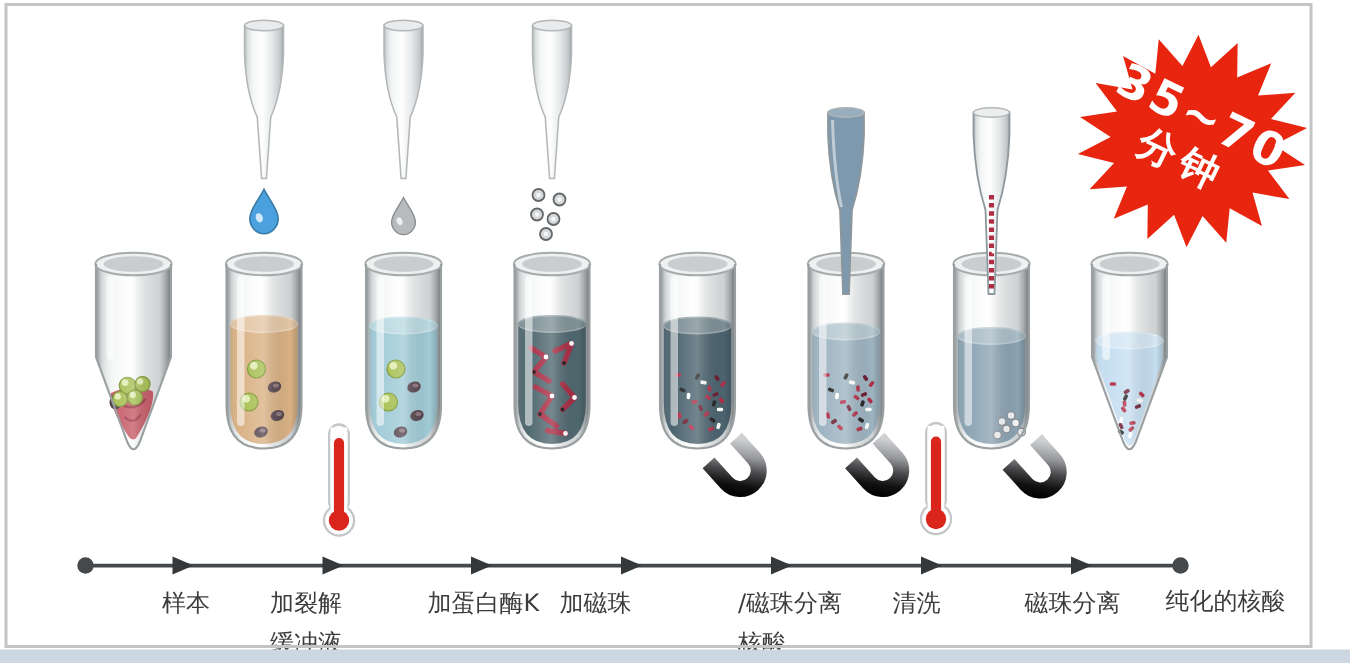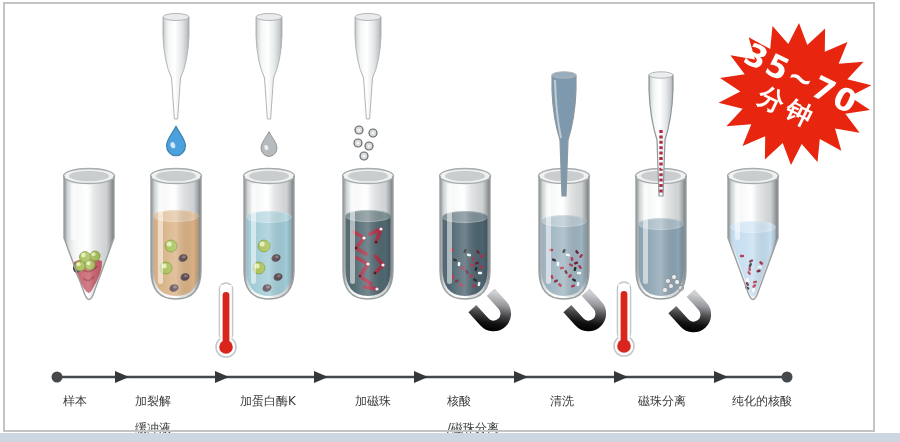--- a/index.html
+++ b/index.html
@@ -2,21 +2,21 @@
 <html><head>
 <meta charset="utf-8">
 <style>
   html,body{margin:0;padding:0;background:#ffffff;}
   .frame{position:relative;width:900px;height:442px;background:#ffffff;overflow:hidden;
          font-family:"DejaVu Sans","Liberation Sans",sans-serif;}
   .border-box{position:absolute;left:3px;top:2px;width:872px;height:430px;
               border:2px solid #c2c4c6;box-sizing:border-box;pointer-events:none;}
   .bottom-strip{position:absolute;left:0;top:433px;width:900px;height:9px;background:#ccd7e2;}
   #diagram{position:absolute;left:0;top:0;}
-  .tl-label{position:absolute;top:388px;font-size:12px;color:#3a3c3e;line-height:27px;white-space:nowrap;}
+  .tl-label{position:absolute;top:388px;font-size:16px;color:#3a3c3e;line-height:27px;white-space:nowrap;margin-left:45px;}
   .tl-label span{display:block;}
   .badge{position:absolute;left:716px;top:21px;width:158px;height:148px;}
   .badge svg{position:absolute;left:0;top:0;}
   .badge-text{position:absolute;left:0;top:0;width:158px;height:142px;display:flex;flex-direction:column;
               align-items:center;justify-content:center;transform:rotate(26deg);color:#ffffff;font-weight:bold;}
   .badge-line1{font-size:31px;letter-spacing:2px;line-height:34px;}
   .badge-line2{font-size:26px;letter-spacing:5px;line-height:30px;}
 </style>
 </head>
 <body>
@@ -346,26 +346,26 @@
       <div class="tl-label" style="left: 63px;">
         <span>样本</span>
       </div>
       <div class="tl-label" style="left: 135px; text-align: right;">
         <span>加裂解</span>
         <span>缓冲液</span>
       </div>
       <div class="tl-label" style="left: 240px;">
         <span>加蛋白酶K</span>
       </div>
-      <div class="tl-label" style="left: 355px;">
+      <div class="tl-label" style="left: 328px;">
         <span>加磁珠</span>
       </div>
       <div class="tl-label" style="left: 447px;">
+        <span>/磁珠分离</span>
         <span>核酸</span>
-        <span>/磁珠分离</span>
       </div>
       <div class="tl-label" style="left: 550px;">
         <span>清洗</span>
       </div>
       <div class="tl-label" style="left: 638px;">
         <span>磁珠分离</span>
       </div>
       <div class="tl-label" style="left: 732px; font-family: Liberation Serif, serif;">
         <span>纯化的核酸</span>
       </div>

